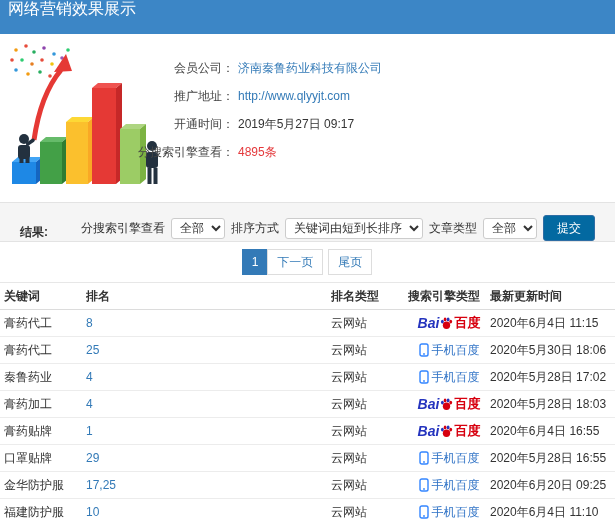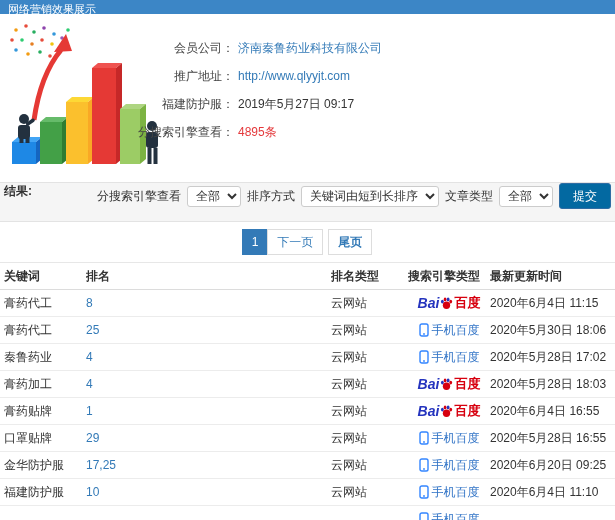--- a/index.html
+++ b/index.html
@@ -1,50 +1,50 @@
 <!DOCTYPE html>
 <html><head>
 <meta charset="utf-8">
 <style>
   * { margin:0; padding:0; box-sizing:border-box; }
   html,body { width:615px; height:520px; overflow:hidden; background:#fff;
     font-family:"Liberation Sans","DejaVu Sans",sans-serif; font-size:12px; color:#333; }
 
-  .top-bar { height:14px; line-height:18px; background:#3c86c6; color:#fff;
-    font-size:11px; padding:0 8px; }
+  .top-bar { height:34px; line-height:18px; background:#3c86c6; color:#fff;
+    font-size:16px; padding:0 8px; }
 
   .top-section { position:relative; height:168px; background:#fff; }
   .illustration { position:absolute; left:4px; top:8px; }
 
   .info { position:absolute; left:132px; top:20px; }
   .info-row { display:flex; align-items:center; height:28px; }
   .info-label { width:102px; text-align:right; color:#444; }
   .info-value { margin-left:4px; }
   .info-value.link { color:#337ab7; text-decoration:none; cursor:pointer; }
   .info-value.plain { color:#333; }
   .info-value.highlight { color:#e4393c; }
 
   .filter-bar { height:40px; background:#f5f5f5; border-top:1px solid #e3e3e3;
-    border-bottom:1px solid #e3e3e3; display:flex; align-items:flex-start; padding:0 4px; }
+    border-bottom:1px solid #e3e3e3; display:flex; align-items:flex-end; padding:0 20px; }
   .result-label { font-weight:bold; color:#333; }
   .filter-controls { margin-left:auto; display:flex; align-items:center; gap:6px; }
   .filter-label { color:#333; }
   select { height:21px; border:1px solid #ccc; border-radius:3px; background:#fff;
     font-size:12px; color:#333; padding:0 4px;
     font-family:"Liberation Sans","DejaVu Sans",sans-serif; }
   .submit-btn { height:26px; padding:0 13px; background:#0369a1; color:#fff;
     border:1px solid #2e6da4; border-radius:3px; font-size:12px; cursor:pointer;
     font-family:"Liberation Sans","DejaVu Sans",sans-serif; }
 
   .pagination-row { display:flex; justify-content:center; align-items:center; padding:7px 0; }
   .page-item { min-width:26px; height:26px; line-height:24px; text-align:center;
     border:1px solid #ddd; background:#fff; color:#337ab7; padding:0 9px;
     margin-left:-1px; cursor:pointer; }
   .page-item.active { background:#337ab7; border-color:#337ab7; color:#fff; }
-  .page-item.gap { margin-left:5px;font-weight:bold; }
+  .page-item.gap { margin-left:5px; }
 
   .data-table { border-top:1px solid #e7e7e7; }
   .t-grid { display:grid; grid-template-columns:82px 245px 77px 82px 1fr;
     align-items:center; padding-left:4px; padding-right:4px; }
   .t-head { height:27px; font-weight:bold; border-bottom:1px solid #dcdcdc; }
   .t-row { height:27px; border-bottom:1px solid #ececec; }
   .cell { overflow:hidden; white-space:nowrap; }
   .rank-link { color:#337ab7; text-decoration:none; cursor:pointer; }
   .cell.engine { display:flex; justify-content:center; }
   .cell.time { color:#333; }
@@ -131,21 +131,21 @@
   <div class="info">
     <div class="info-row">
       <span class="info-label">会员公司：</span>
       <a class="info-value link">济南秦鲁药业科技有限公司</a>
     </div>
     <div class="info-row">
       <span class="info-label">推广地址：</span>
       <a class="info-value link">http://www.qlyyjt.com</a>
     </div>
     <div class="info-row">
-      <span class="info-label">福建防护服：</span>
+      <span class="info-label">开通时间：</span>
       <span class="info-value plain">2019年5月27日 09:17</span>
     </div>
     <div class="info-row">
       <span class="info-label">分搜索引擎查看：</span>
       <span class="info-value highlight">4895条</span>
     </div>
   </div>
 </div>
 
 <div class="filter-bar">

